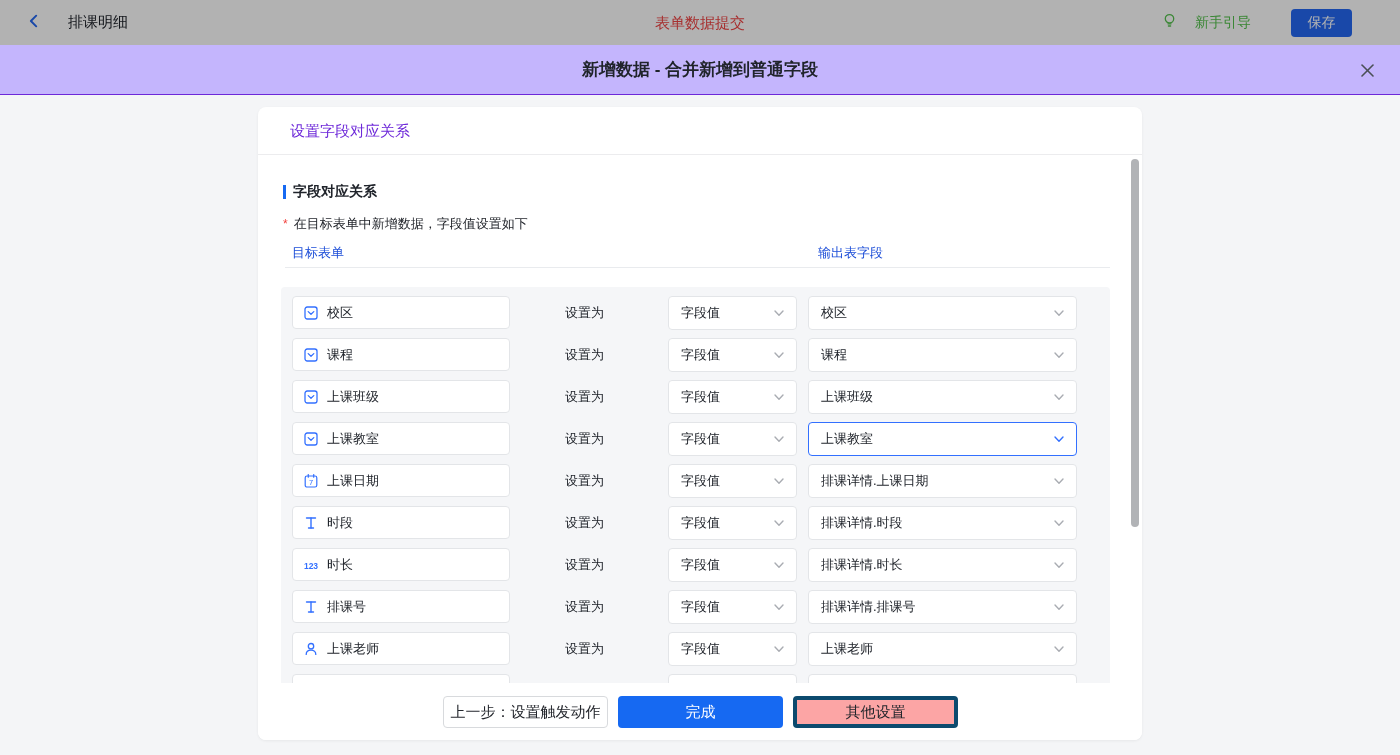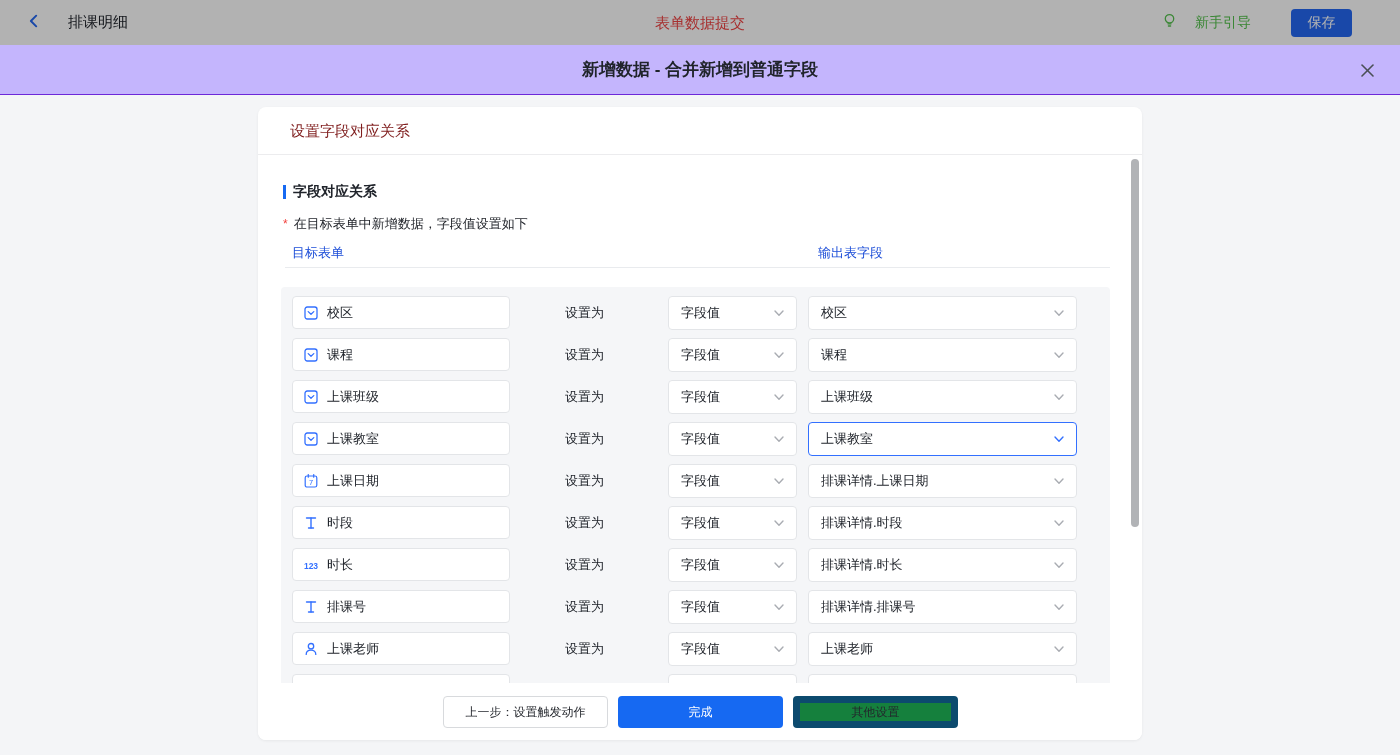--- a/index.html
+++ b/index.html
@@ -18,21 +18,21 @@
   .save-btn { width:61px; height:28px; background:#2468f2; color:#fff; border:none; border-radius:4px; font-size:14px; font-family:inherit; cursor:pointer; }
 
   
   .modal-header { position:relative; height:50px; background:#c4b5fd; border-bottom:1px solid #6d28d9; display:flex; align-items:center; justify-content:center; }
   .modal-title { font-size:17px; font-weight:700; color:#20242b; }
   .close-btn { position:absolute; right:24px; top:17px; width:17px; height:17px; cursor:pointer; }
 
   
   .modal-body { height:660px; padding-top:12px; }
   .card { position:relative; width:884px; height:633px; margin:0 auto; background:#fff; border-radius:8px; box-shadow:0 1px 3px rgba(0,0,0,0.06); }
-  .card-header { height:48px; line-height:48px; padding-left:32px; font-size:15px; color:#7f1d1d; border-bottom:1px solid #ececee; }
+  .card-header { height:48px; line-height:48px; padding-left:32px; font-size:15px; color:#6d28d9; border-bottom:1px solid #ececee; }
 
   .card-content { position:relative; height:528px; overflow:hidden; }
   .section-title { position:absolute; left:25px; top:28px; display:flex; align-items:center; }
   .sec-bar { width:3px; height:14px; background:#1669f2; margin-right:7px; }
   .sec-text { font-size:14px; font-weight:700; color:#20242b; }
   .note { position:absolute; left:25px; top:60px; font-size:13px; color:#23262c; }
   .req { color:#f2413d; margin-right:6px; font-size:12px; }
   .col-head { position:absolute; top:89px; font-size:13px; color:#1d4ed8; }
   .col-head.left { left:34px; }
   .col-head.right { left:560px; }
@@ -47,24 +47,24 @@
   .select { position:absolute; top:0; height:33px; background:#fff; border:1px solid #e3e5e8; border-radius:4px; display:flex; align-items:center; justify-content:space-between; padding:16px 12px; cursor:pointer; }
   .vt-select { left:387px; width:129px; }
   .out-select { left:527px; width:269px; }
   .sel-label { font-size:13px; color:#20242b; }
   .map-row.active .out-select { border-color:#3370ff; }
   .map-row.active .out-select polyline { stroke:#3370ff; }
 
   .scroll-thumb { position:absolute; right:3px; top:52px; width:8px; height:368px; background:#b1b3b6; border-radius:4px; z-index:3; cursor:pointer; }
 
   .card-footer { position:absolute; left:0; bottom:0; width:100%; height:57px; background:#fff; border-radius:0 0 8px 8px; }
-  .btn { position:absolute; top:13px; height:32px; width:165px; border-radius:4px; font-size:12px; font-family:inherit; cursor:pointer; }
+  .btn { position:absolute; top:13px; height:32px; width:165px; border-radius:4px; font-size:15px; font-family:inherit; cursor:pointer; }
   .btn-prev  { left:185px; background:#fff; border:1px solid #d8dadd; color:#23262c; }
   .btn-done  { left:360px; background:#1669f2; border:none; color:#fff; }
-  .btn-other { left:535px; background:#15803d; border:7px solid #0c4a6e; color:#23262c; }
+  .btn-other { left:535px; background:#fca5a5; border:4px solid #0c4a6e; color:#23262c; }
 </style>
 </head>
 <body>
 
 <div class="topbar">
   <div class="topbar-left">
     <span>
       <svg width="16" height="16" viewBox="0 0 18 18">
           <polyline points="11.5,3 5.5,9 11.5,15" fill="none" stroke="#2468f2" stroke-width="2.2" stroke-linecap="round" stroke-linejoin="round"></polyline>
         </svg>

